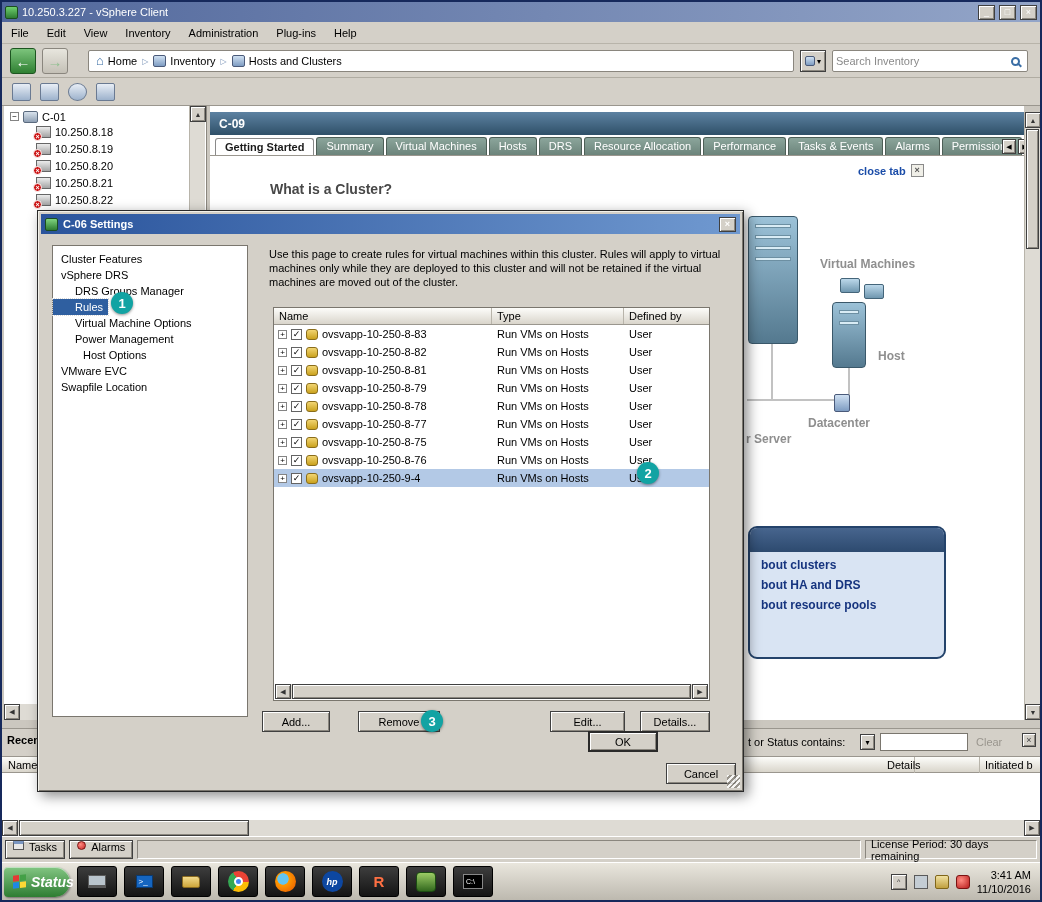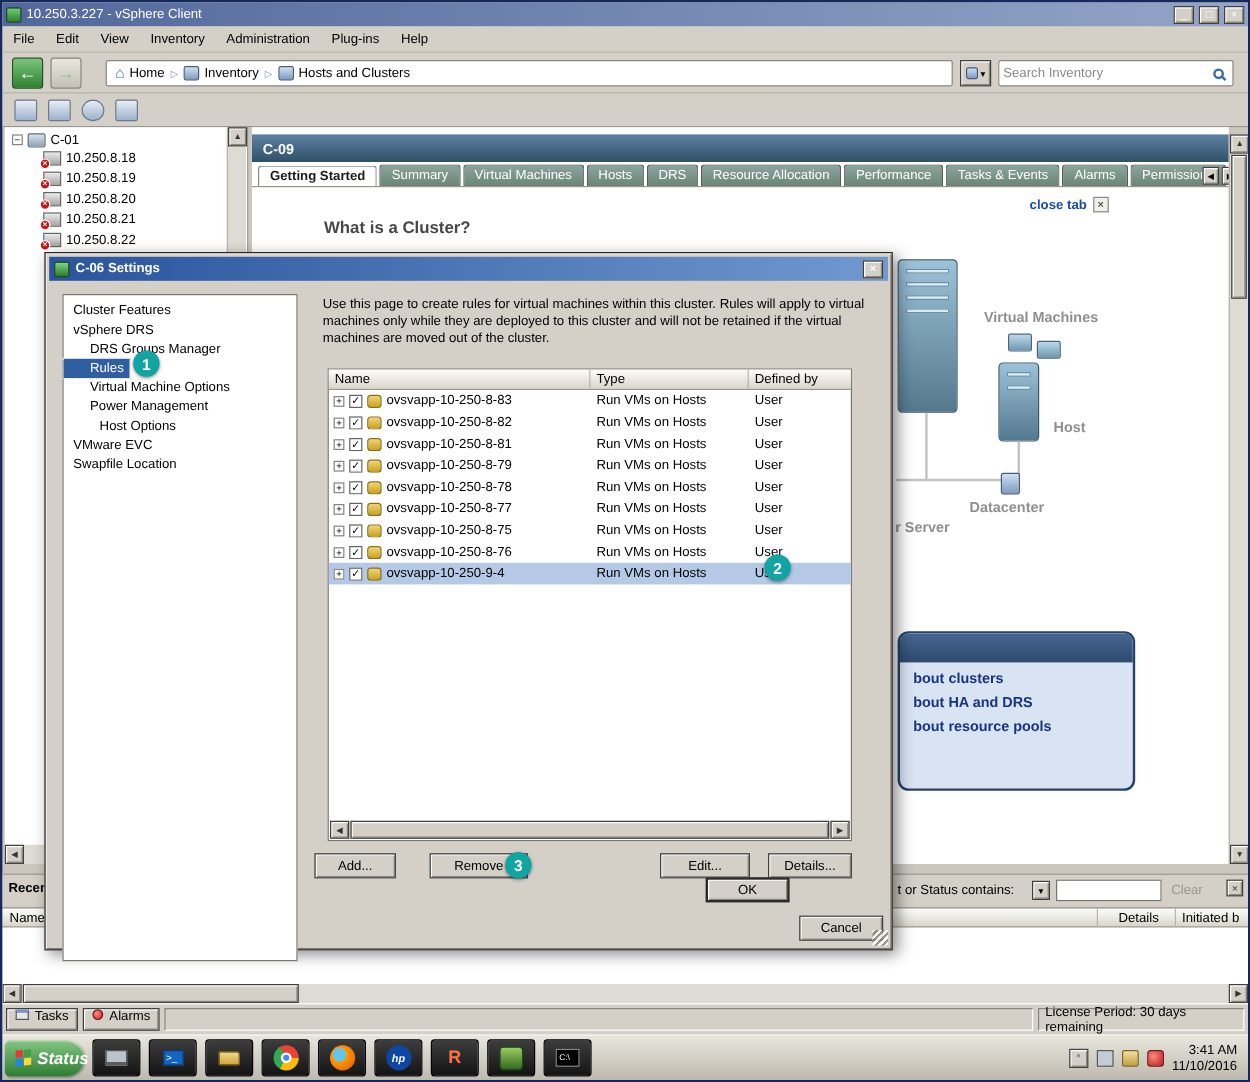--- a/index.html
+++ b/index.html
@@ -63,21 +63,21 @@
 .tower i{display:block;height:4px;margin:7px 6px 0;background:#d9ecf5;border:1px solid #6c8fa2}
 .monitor{background:linear-gradient(#bcd8ea,#6f97b0);border:1px solid #44657a;border-radius:2px}
 .diag-line{background:#c2c2c2}
 #info-box{left:746px;top:524px;width:198px;height:133px;border:2px solid #24436b;border-radius:9px;background:#d9e4f3;overflow:hidden}
 #info-box-head{height:24px;background:linear-gradient(#47658e,#2d4a6f)}
 .info-link{padding:6px 0 0 11px;color:#16347f;font-weight:bold;font-size:12px}
 
 #dialog{left:35px;top:208px;width:707px;height:582px;background:#d4d0c8;border:1px solid #2a2a2a;box-shadow:inset 1px 1px 0 #f2f1ea,inset -1px -1px 0 #7a766e,4px 4px 12px rgba(0,0,0,.45);z-index:10}
 #dialog-title{position:absolute;left:3px;top:3px;width:699px;height:20px;background:linear-gradient(to right,#2a549c,#7099d0);color:#fff;font-weight:bold;display:flex;align-items:center;gap:5px;padding:0 4px}
 #dialog-icon{width:13px;height:13px;background:linear-gradient(#7fd47f,#2e7d32);border:1px solid #1b4d1e;border-radius:2px}
-#dlg-nav{position:absolute;left:14px;top:34px;width:196px;height:556px;background:#fff;border:1px solid #7a766e;padding-top:5px;font-size:11px}
+#dlg-nav{position:absolute;left:14px;top:34px;width:196px;height:472px;background:#fff;border:1px solid #7a766e;padding-top:5px;font-size:11px}
 .nav-item{height:16px;line-height:16px;padding:0 5px 0 8px;width:max-content;white-space:nowrap}
 #dlg-nav div:nth-of-type(3),#dlg-nav div:nth-of-type(4),#dlg-nav div:nth-of-type(5),#dlg-nav div:nth-of-type(6){padding-left:22px}
 #dlg-nav div:nth-of-type(7){padding-left:30px}
 .nav-item.selected{background:#2f5fa0;color:#fff;outline:1px dotted #d8d8d8}
 #dlg-desc{position:absolute;left:231px;top:36px;width:468px;line-height:14px}
 #rules-table{position:absolute;left:235px;top:96px;width:437px;height:394px;border:1px solid #7a766e;background:#fff}
 #rt-head{display:flex;height:17px;background:linear-gradient(#fdfdfa,#d9d5cb);border-bottom:1px solid #9a968e}
 .th{padding:2px 5px;border-right:1px solid #b8b4aa;white-space:nowrap}
 .th.c1{width:218px}.th.c2{width:132px}.th.c3{flex:1;border-right:none}
 .rt-row{display:flex;align-items:center;height:18px}
@@ -321,21 +321,21 @@
   <div id="rt-filter-row" class="abs"></div>
   <div id="rt-panel-title" class="abs">Recen</div>
   <div id="rt-filter-label" class="abs">t or Status contains:</div>
   <div id="rt-filter-caret" class="abs raised btn">▾</div>
   <input id="rt-filter-input" class="abs" style="">
   <div id="rt-clear" class="abs">Clear</div>
   <div id="rt-close" class="abs raised btn">×</div>
   <div id="rt-header" class="abs">
     <span class="rth" style="left:6px">Name</span>
     <span class="rth-sep" style="left:912px"></span>
-    <span class="rth" style="left:930px">Details</span>
+    <span class="rth" style="left:885px">Details</span>
     <span class="rth-sep" style="left:977px"></span>
     <span class="rth" style="left:983px">Initiated b</span>
   </div>
   <div id="rt-body" class="abs"></div>
 
   <div id="main-vscroll" class="abs">
     <div class="sb-btn raised btn">▲</div>
     <div class="sb-thumb"></div>
     <div class="sb-btn raised btn" style="position:absolute;bottom:0">▼</div>
   </div>

